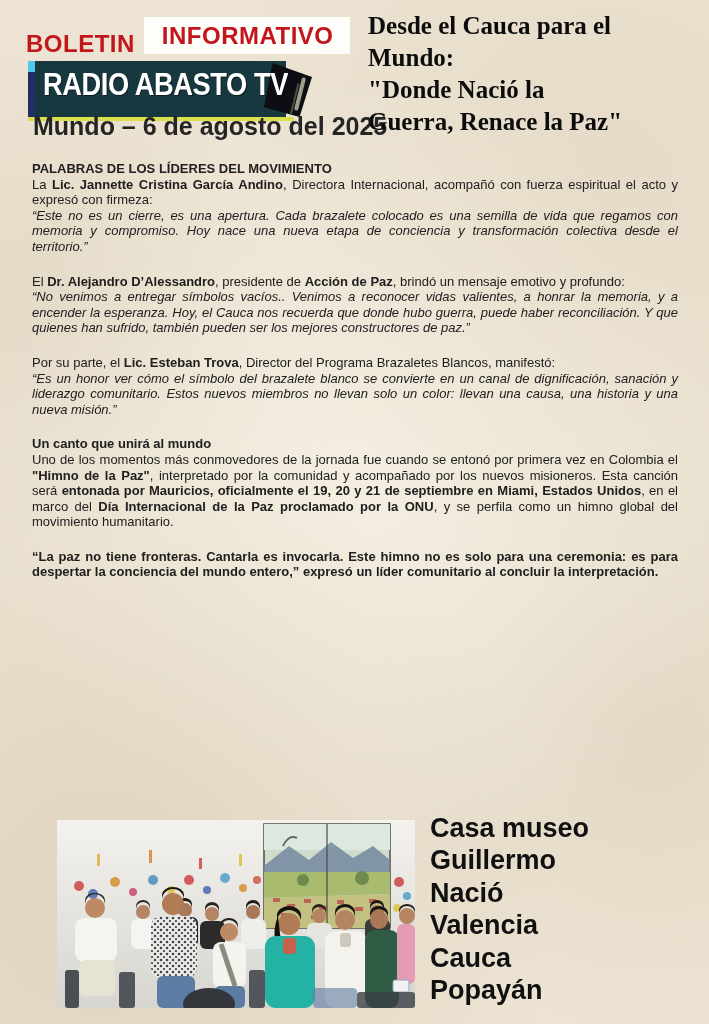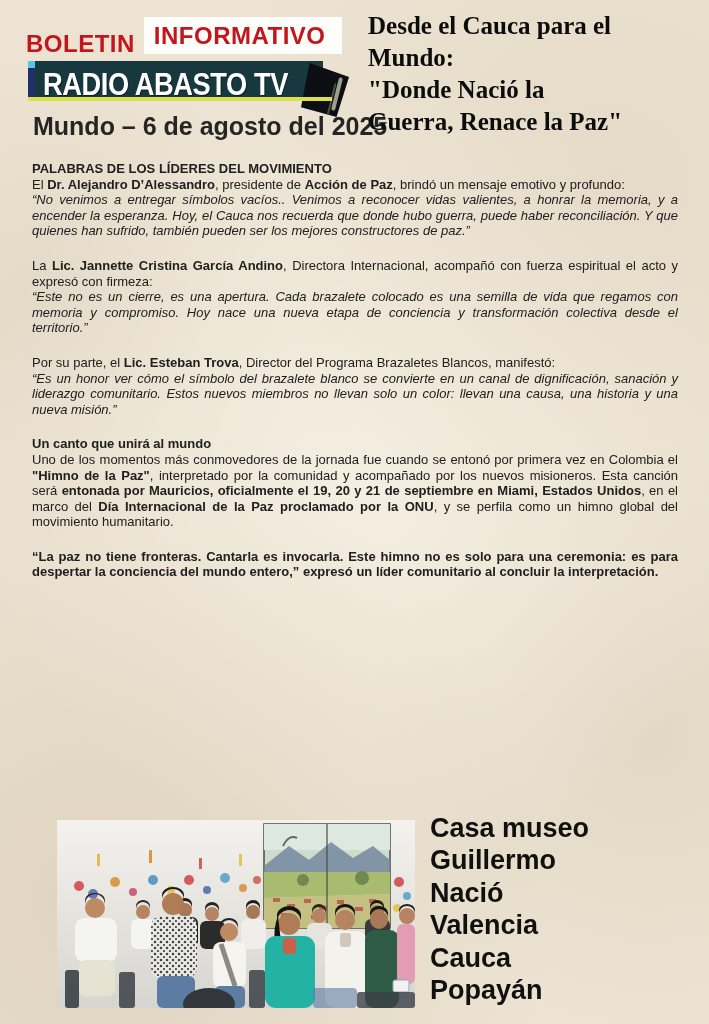--- a/index.html
+++ b/index.html
@@ -13,23 +13,23 @@
       radial-gradient(circle at 52% 46%, rgba(255,252,244,.45), transparent 60%),
       radial-gradient(circle at 92% 72%, rgba(168,148,118,.14), transparent 30%),
       radial-gradient(circle at 6% 30%, rgba(168,148,118,.12), transparent 26%);
     font-family:"Liberation Sans", sans-serif;
     color:#1f1f1f;
     overflow:hidden;
   }
   
   .banner{position:absolute;left:15px;top:17px;height:37px;display:flex;align-items:stretch;}
   .banner .dark{background:#242637;display:flex;align-items:flex-end;padding:0 9px 0 11px;margin-top:41px;}
-  .banner .light{background:#fdfdfa;display:flex;align-items:center;padding:0 16px 0 10px;}
+  .banner .light{background:#fdfdfa;display:flex;align-items:center;padding:0 16px 0 18px;}
   .banner span{font-weight:bold;font-size:24px;letter-spacing:.5px;color:#c3161c;}
-  .logo{position:absolute;left:28px;top:61px;width:258px;height:36px;background:#16383e;padding-left:37px;}
+  .logo{position:absolute;left:28px;top:61px;width:258px;height:56px;background:#16383e;}
   .logo .sliver{position:absolute;left:0;top:0;width:7px;height:100%;
     background:linear-gradient(#54c8e8 0 20%, #202f68 20% 100%);}
   .logo .txt{position:absolute;left:15px;top:6px;color:#fff;font-weight:bold;font-size:31px;
     letter-spacing:-.5px;transform:scaleX(.88);transform-origin:left;white-space:nowrap;
     text-shadow:1px 1px 0 rgba(0,0,0,.45);}
   .logo .underline{position:absolute;left:0;bottom:-4px;width:103%;height:4px;background:#dce04e;}
   .logo .wing{position:absolute;right:-26px;top:2px;width:48px;height:54px;background:#0d0e14;
     clip-path:polygon(18% 0, 100% 26%, 74% 100%, 0 82%);}
   .logo .feather{position:absolute;right:-16px;top:16px;width:4px;height:34px;background:#9aa08a;
     transform:rotate(14deg);border-radius:2px;box-shadow:-4px 6px 0 -1px #4a5040;}
@@ -77,27 +77,27 @@
     <div>Desde el Cauca para el</div>
     <div>Mundo:</div>
     <div>"Donde Nació la</div>
     <div>Guerra, Renace la Paz"</div>
   </div>
 
   <div class="article">
     <p class="s-head">PALABRAS DE LOS LÍDERES DEL MOVIMIENTO</p>
 
     <div class="block">
+      <p><span>La </span><b>Lic. Jannette Cristina García Andino</b><span>, Directora Internacional, acompañó con fuerza espiritual el acto y expresó con firmeza:</span></p>
+      <p class="q">“Este no es un cierre, es una apertura. Cada brazalete colocado es una semilla de vida que regamos con memoria y compromiso. Hoy nace una nueva etapa de conciencia y transformación colectiva desde el territorio.”</p>
+    </div>
+
+    <div class="block">
       <p><span>El </span><b>Dr. Alejandro D’Alessandro</b><span>, presidente de </span><b>Acción de Paz</b><span>, brindó un mensaje emotivo y profundo:</span></p>
       <p class="q">“No venimos a entregar símbolos vacíos.. Venimos a reconocer vidas valientes, a honrar la memoria, y a encender la esperanza. Hoy, el Cauca nos recuerda que donde hubo guerra, puede haber reconciliación. Y que quienes han sufrido, también pueden ser los mejores constructores de paz.”</p>
-    </div>
-
-    <div class="block">
-      <p><span>La </span><b>Lic. Jannette Cristina García Andino</b><span>, Directora Internacional, acompañó con fuerza espiritual el acto y expresó con firmeza:</span></p>
-      <p class="q">“Este no es un cierre, es una apertura. Cada brazalete colocado es una semilla de vida que regamos con memoria y compromiso. Hoy nace una nueva etapa de conciencia y transformación colectiva desde el territorio.”</p>
     </div>
 
     <div class="block">
       <p><span>Por su parte, el </span><b>Lic. Esteban Trova</b><span>, Director del Programa Brazaletes Blancos, manifestó:</span></p>
       <p class="q">“Es un honor ver cómo el símbolo del brazalete blanco se convierte en un canal de dignificación, sanación y liderazgo comunitario. Estos nuevos miembros no llevan solo un color: llevan una causa, una historia y una nueva misión.”</p>
     </div>
 
     <div class="block">
       <p><b>Un canto que unirá al mundo</b></p>
       <p><span>Uno de los momentos más conmovedores de la jornada fue cuando se entonó por primera vez en Colombia el </span><b>"Himno de la Paz"</b><span>, interpretado por la comunidad y acompañado por los nuevos misioneros. Esta canción será </span><b>entonada por Mauricios, oficialmente el 19, 20 y 21 de septiembre en Miami, Estados Unidos</b><span>, en el marco del </span><b>Día Internacional de la Paz proclamado por la ONU</b><span>, y se perfila como un himno global del movimiento humanitario.</span></p>

